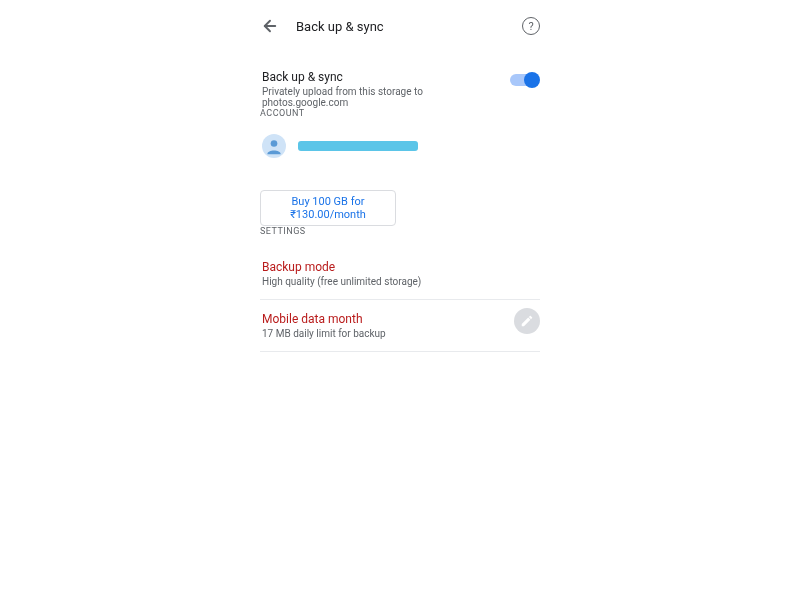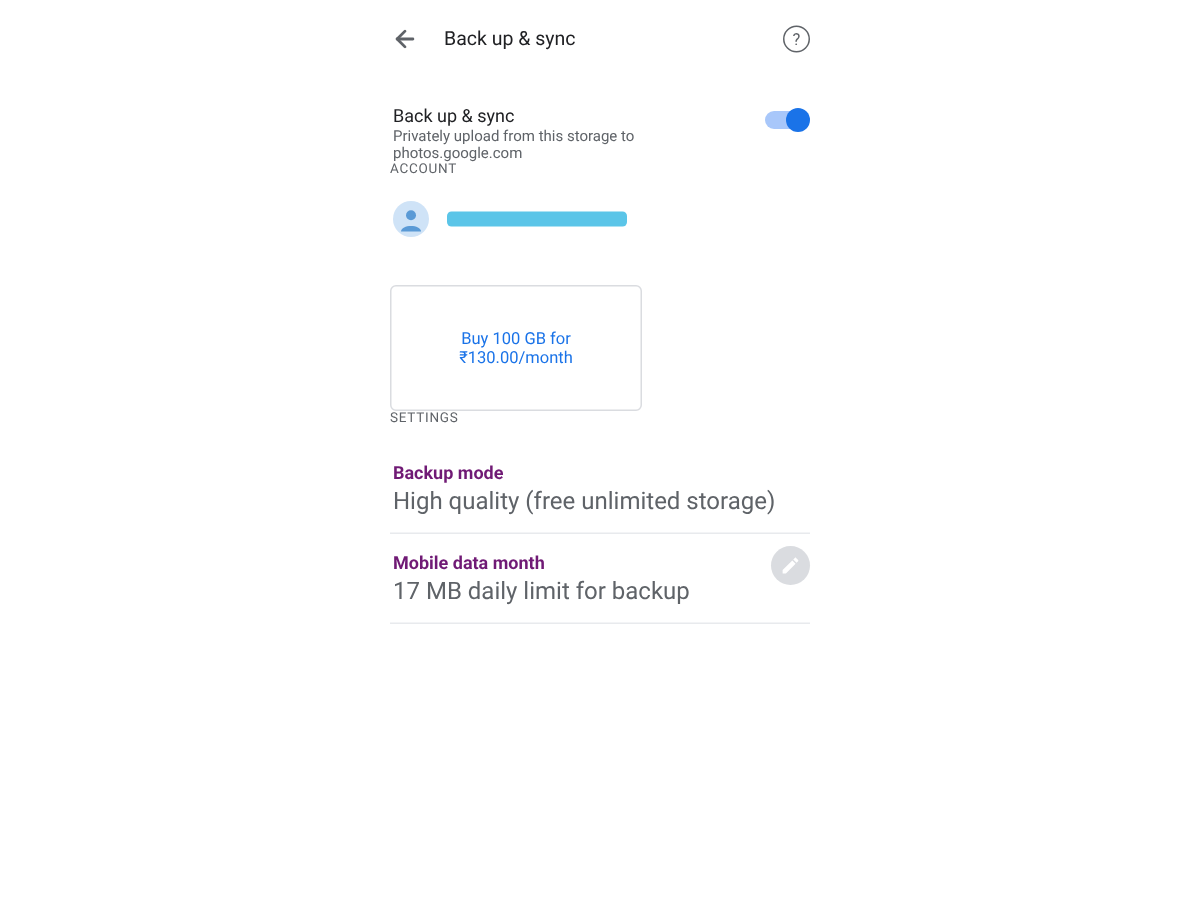--- a/index.html
+++ b/index.html
@@ -125,42 +125,41 @@
       left: -3px;
       top: -2px;
       width: 126px;
       height: 14px;
       background: transparent;
     }
     .buy-button {
       margin-top: 28px;
       border: 1px solid #dadce0;
       border-radius: 4px;
-      padding: 28px 16px;
+      padding: 4px 16px;
       text-align: center;
       font-size: 11px;
       color: #1a73e8;
       cursor: pointer;
-      width: 168px;
+      width: 136px;
     }
     .settings-item {
       padding: 12px 2px;
       position: relative;
     }
     .settings-item.bordered {
       border-bottom: 1px solid #e8eaed;
     }
     .settings-title {
       font-size: 12px;
-      color: #701a75;
+      color: #b91c1c;
       margin-bottom: 2px;
-      font-weight: bold;
     }
     .settings-subtitle {
-      font-size: 16px;
+      font-size: 10px;
       color: #5f6368;
     }
     .edit-fab {
       position: absolute;
       right: 0;
       top: 8px;
       width: 26px;
       height: 26px;
       background: #dadce0;
       border-radius: 50%;

